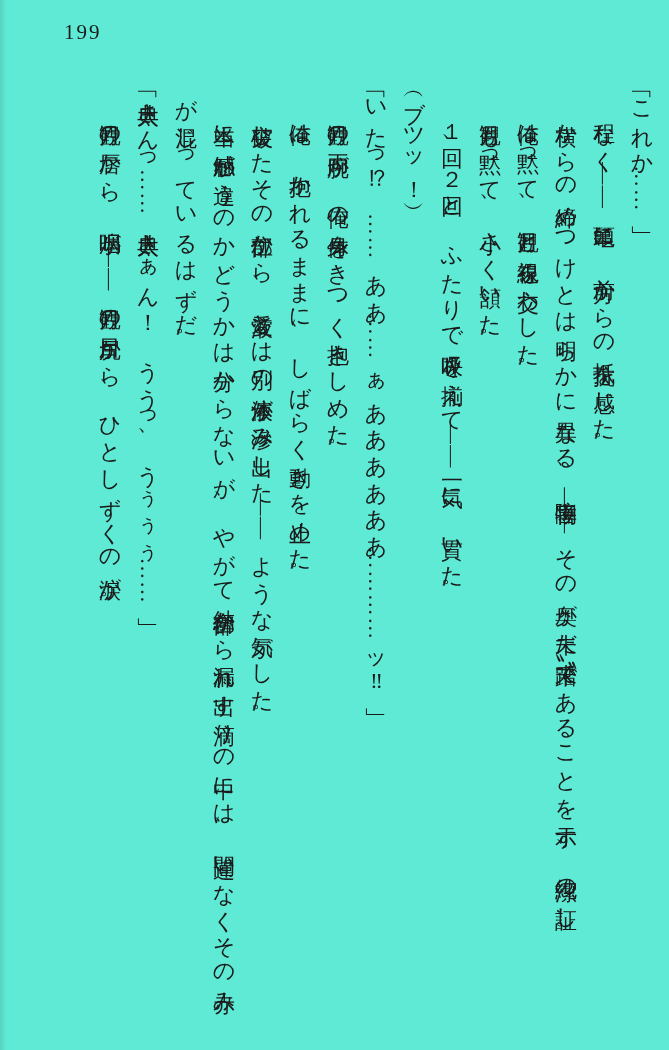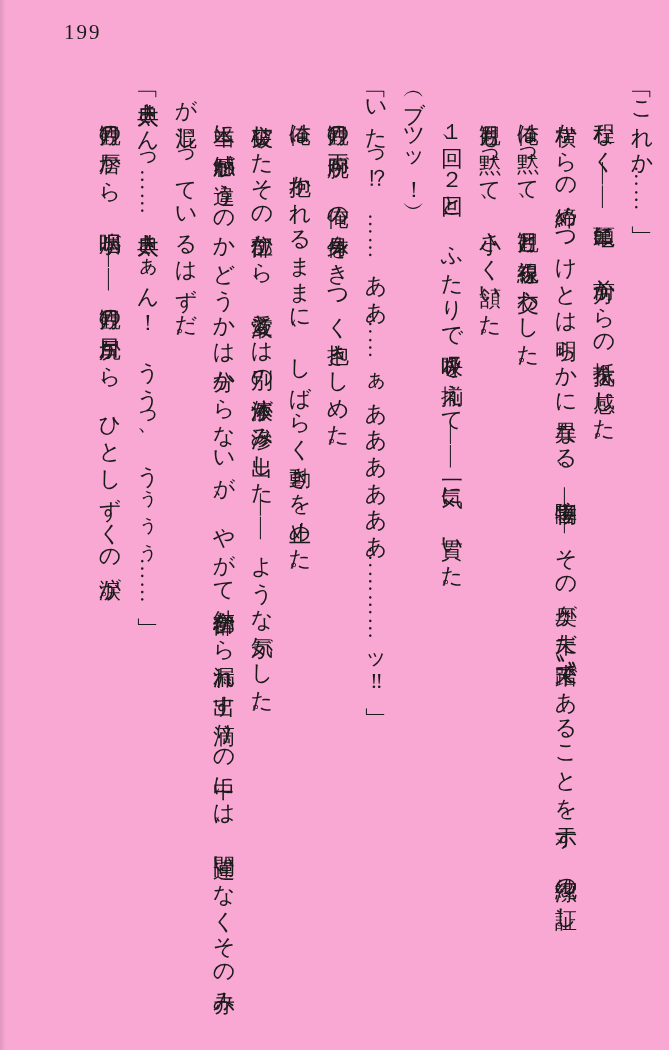--- a/index.html
+++ b/index.html
@@ -9,21 +9,21 @@
   body {
     width: 669px;
     height: 1050px;
     background: #fbfbf9;
     overflow: hidden;
   }
   .book-page {
     position: relative;
     width: 669px;
     height: 1050px;
-    background: #f9a8d4;
+    background: #5eead4;
     color: #1a1a1a;
     font-family: "Liberation Serif", serif;
   }
   
   .book-page::before {
     content: "";
     position: absolute;
     left: 0; top: 0; bottom: 0;
     width: 6px;
     background: linear-gradient(to right, rgba(0,0,0,0.10), rgba(0,0,0,0));

